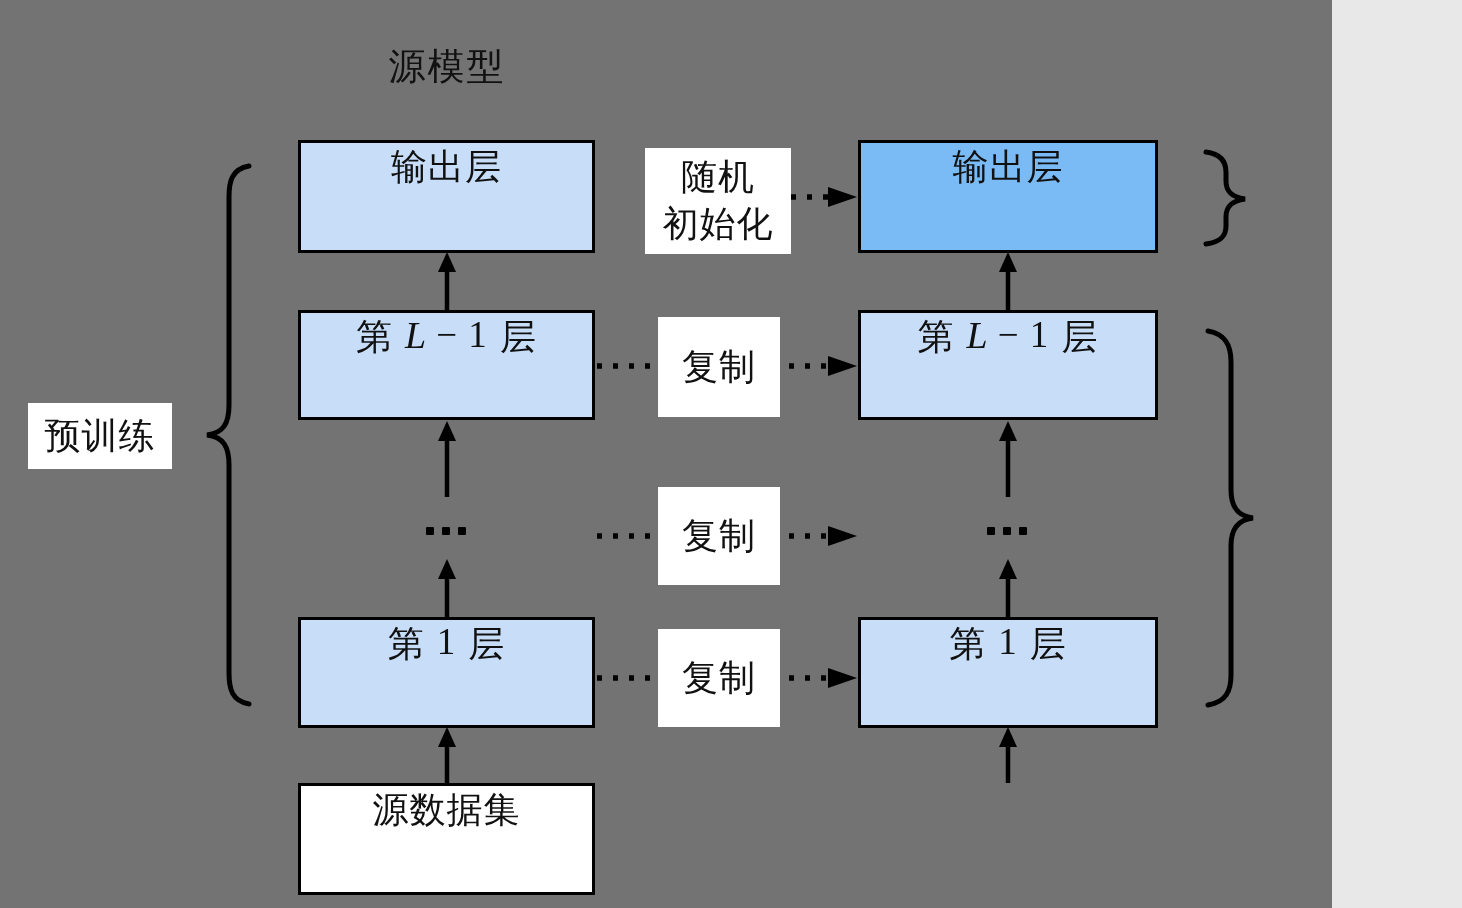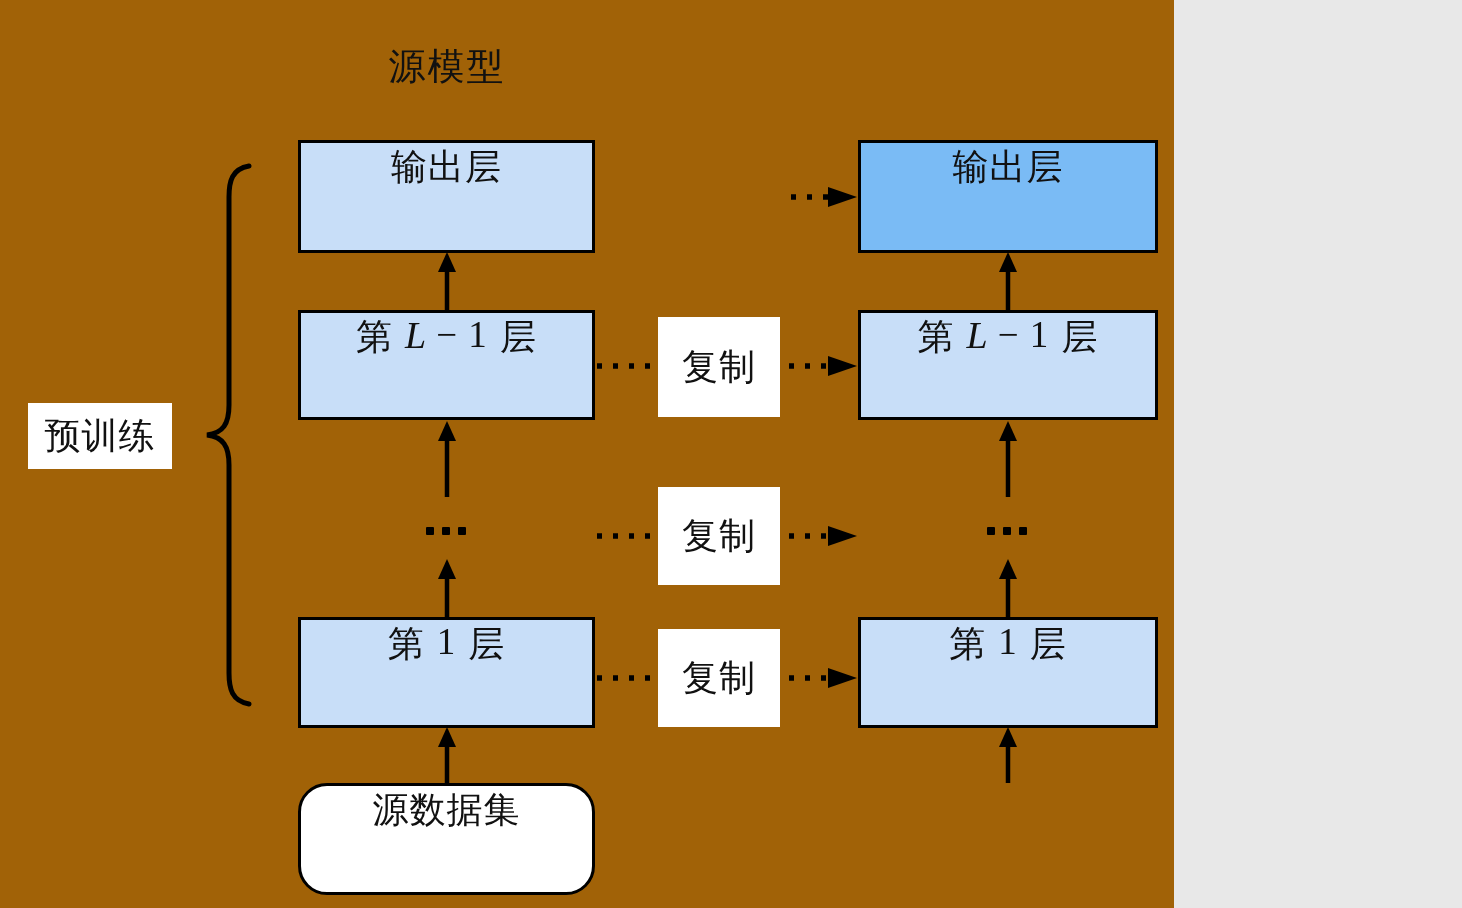--- a/index.html
+++ b/index.html
@@ -1,28 +1,28 @@
 <!DOCTYPE html>
 <html><head>
 <meta charset="utf-8">
 <style>
   html,body{margin:0;padding:0;background:#e8e8e8;}
-  #page{position:relative;width:1174px;height:908px;background:#a16207;overflow:hidden;
+  #page{position:relative;width:1332px;height:908px;background:#737373;overflow:hidden;
         font-family:"Liberation Sans","DejaVu Sans",sans-serif;color:#111;}
   .abs{position:absolute;}
   .title{width:300px;text-align:center;font-size:37px;letter-spacing:2px;}
   .box{position:absolute;border:3px solid #000;box-sizing:border-box;
        display:flex;align-items:flex-start;justify-content:center;
        font-size:36px;letter-spacing:1px;background:#fff;}
   .src{left:298px;width:297px;}
   .tgt{left:858px;width:300px;}
   .row-output{top:140px;height:113px;}
   .row-l1{top:310px;height:110px;}
   .row-1{top:617px;height:111px;}
-  .row-data{top:783px;height:112px;border-radius:29px;}
+  .row-data{top:783px;height:112px;}
   .mathvar{font-family:"Liberation Serif","DejaVu Serif",serif;font-style:italic;
            font-size:38px;margin:0 9px 0 12px;}
   .mathnum{font-family:"Liberation Serif","DejaVu Serif",serif;font-size:37px;margin-right:12px;}
   .mathnum1{font-family:"Liberation Serif","DejaVu Serif",serif;font-size:37px;margin:0 12px;}
   .note{position:absolute;background:#fff;display:flex;align-items:center;justify-content:center;
         font-size:36px;letter-spacing:1px;text-align:center;}
   .dots{position:absolute;display:flex;gap:8px;}
   .dots span{width:8px;height:8px;background:#000;border-radius:1px;display:block;}
   #overlay{position:absolute;left:0;top:0;z-index:0;}
   .note,.box,.title,.dots{z-index:2;}
@@ -116,20 +116,24 @@
     <span></span>
       <span></span>
       <span></span>
   </div>
   <div class="box tgt row-1" style="background: rgb(200, 222, 248);">
     <span>第</span>
     <span class="mathnum1">1</span>
     <span>层</span>
   </div>
 
+  <div class="note" style="left:645px;top:148px;width:146px;height:106px;flex-direction:column;line-height:1.3;">
+    <span>随机</span>
+    <span>初始化</span>
+  </div>
   <div class="note" style="left:658px;top:317px;width:122px;height:100px;">复制</div>
   <div class="note" style="left:658px;top:487px;width:122px;height:98px;">复制</div>
   <div class="note" style="left:658px;top:629px;width:122px;height:98px;">复制</div>
 
   <div class="note" style="left:28px;top:403px;width:144px;height:66px;">预训练</div>
 
 
 </div>
 
 </body></html>

